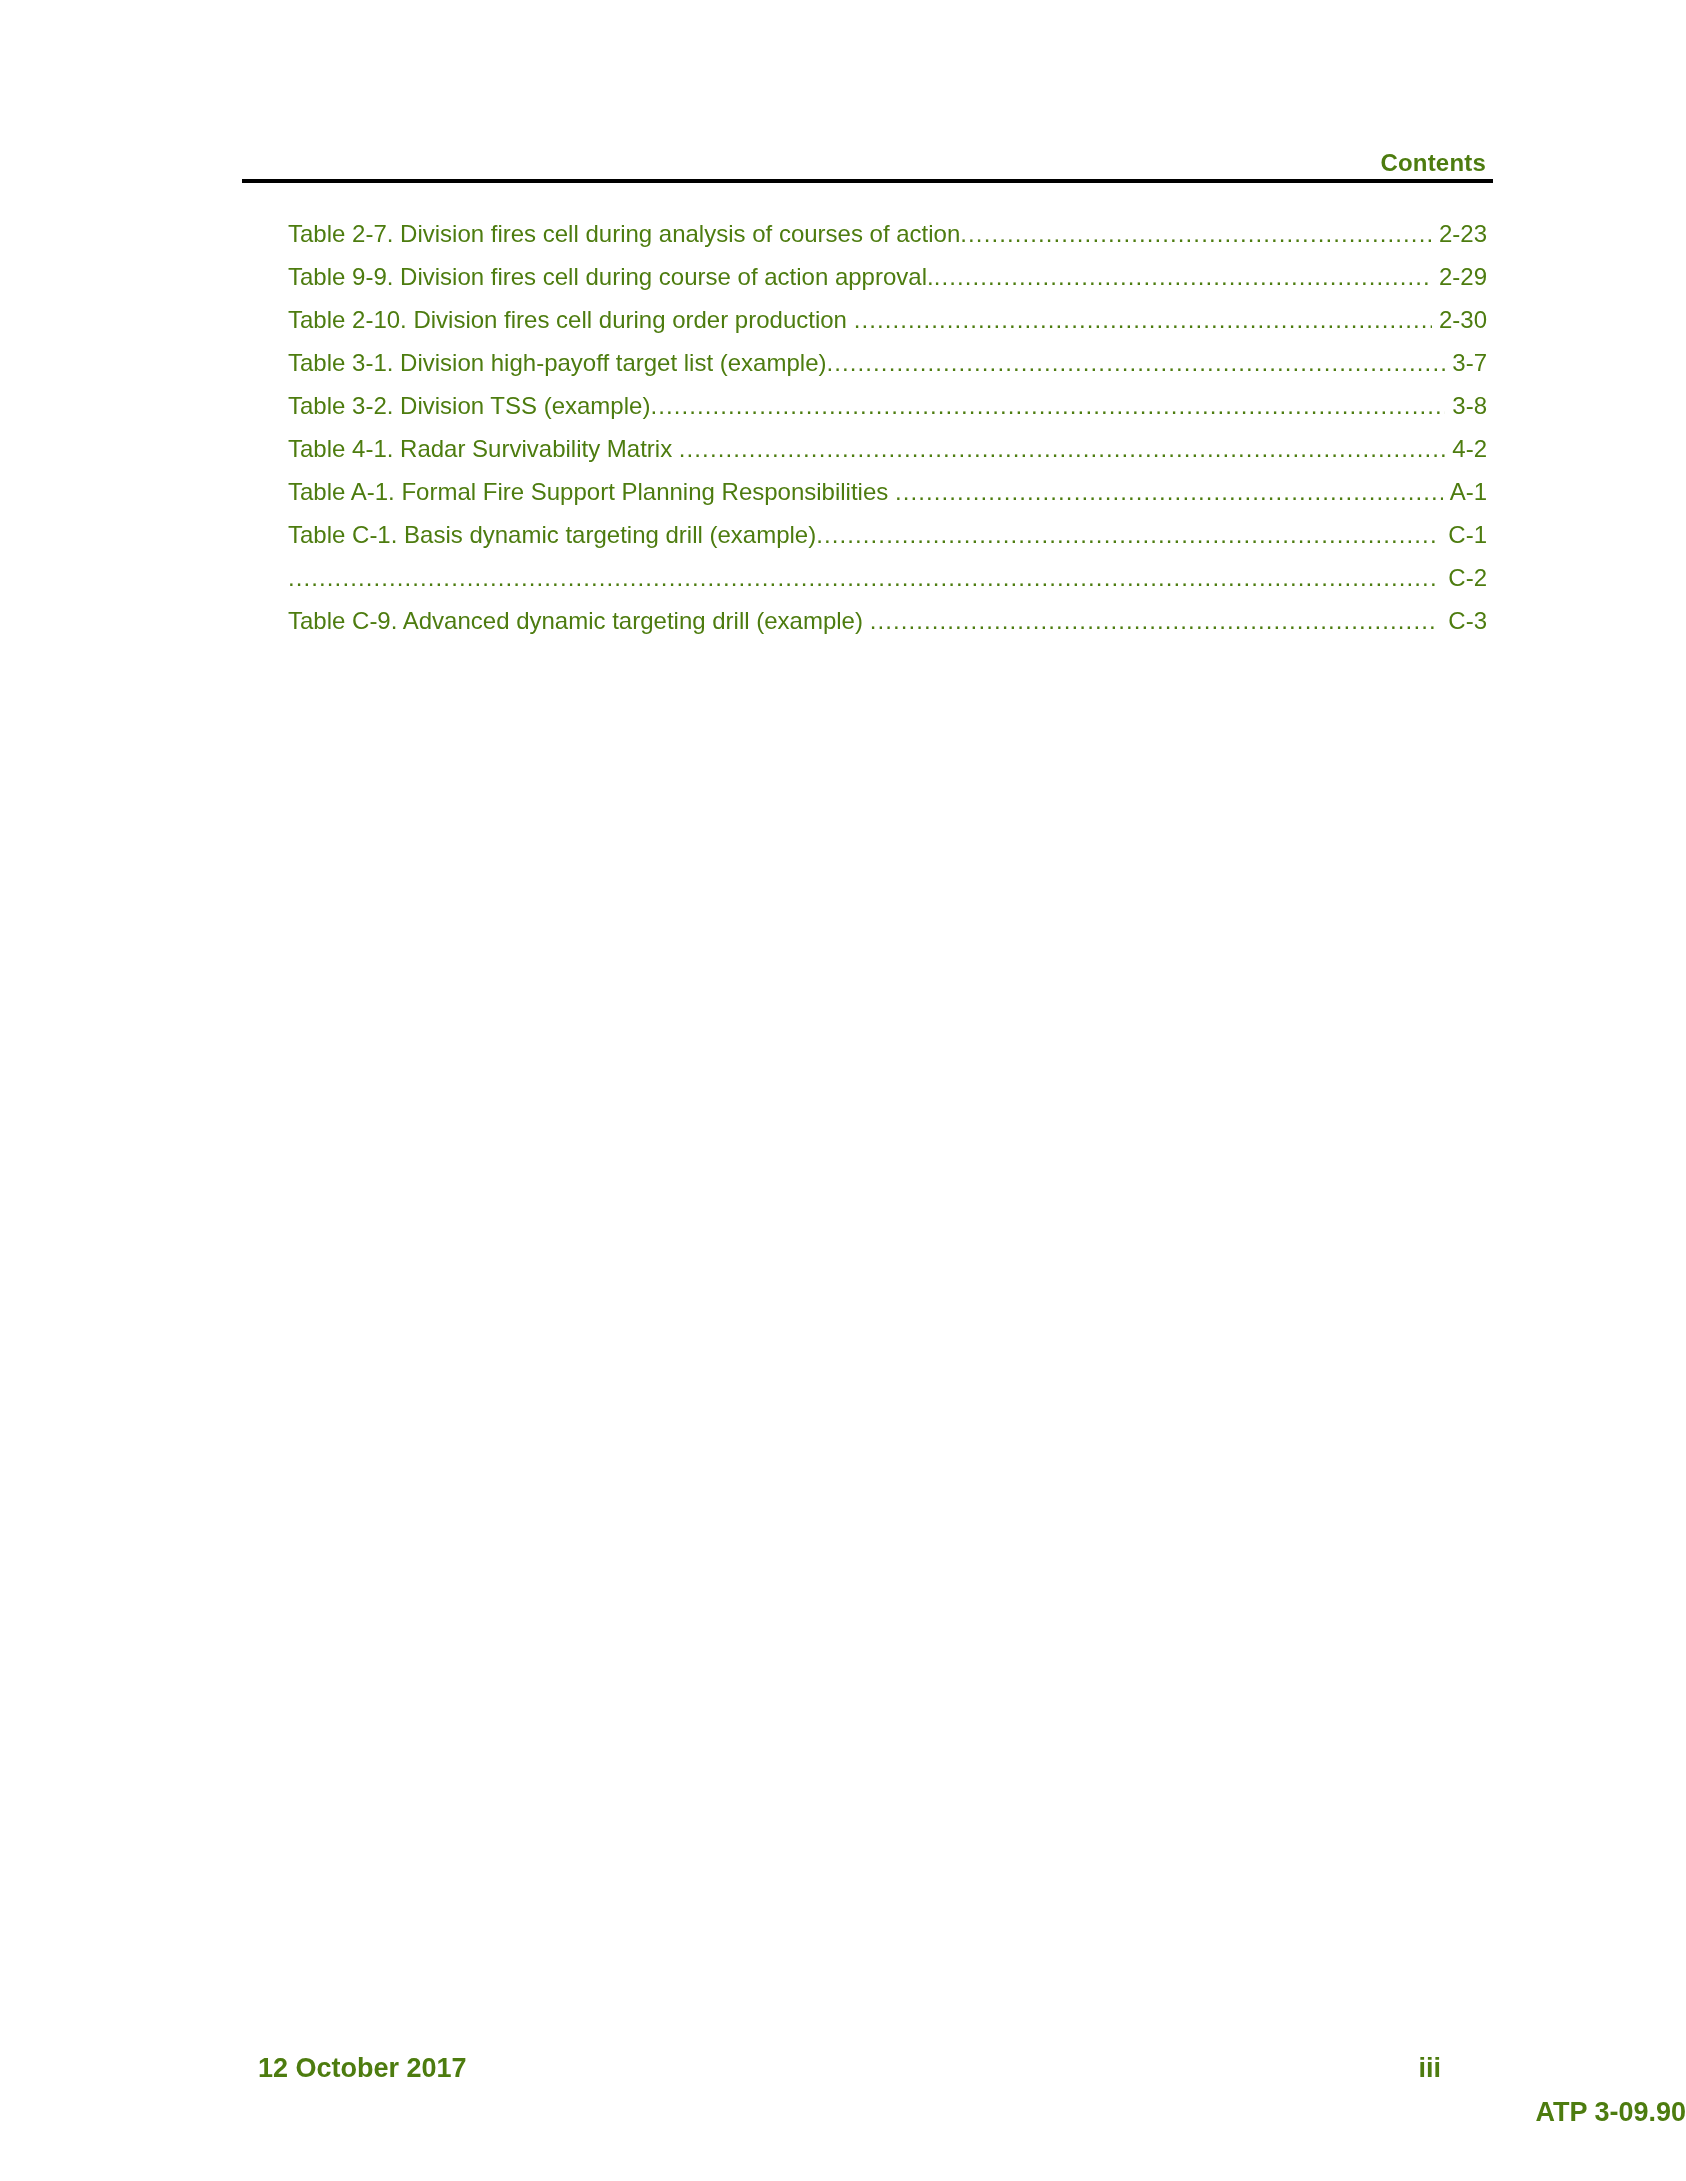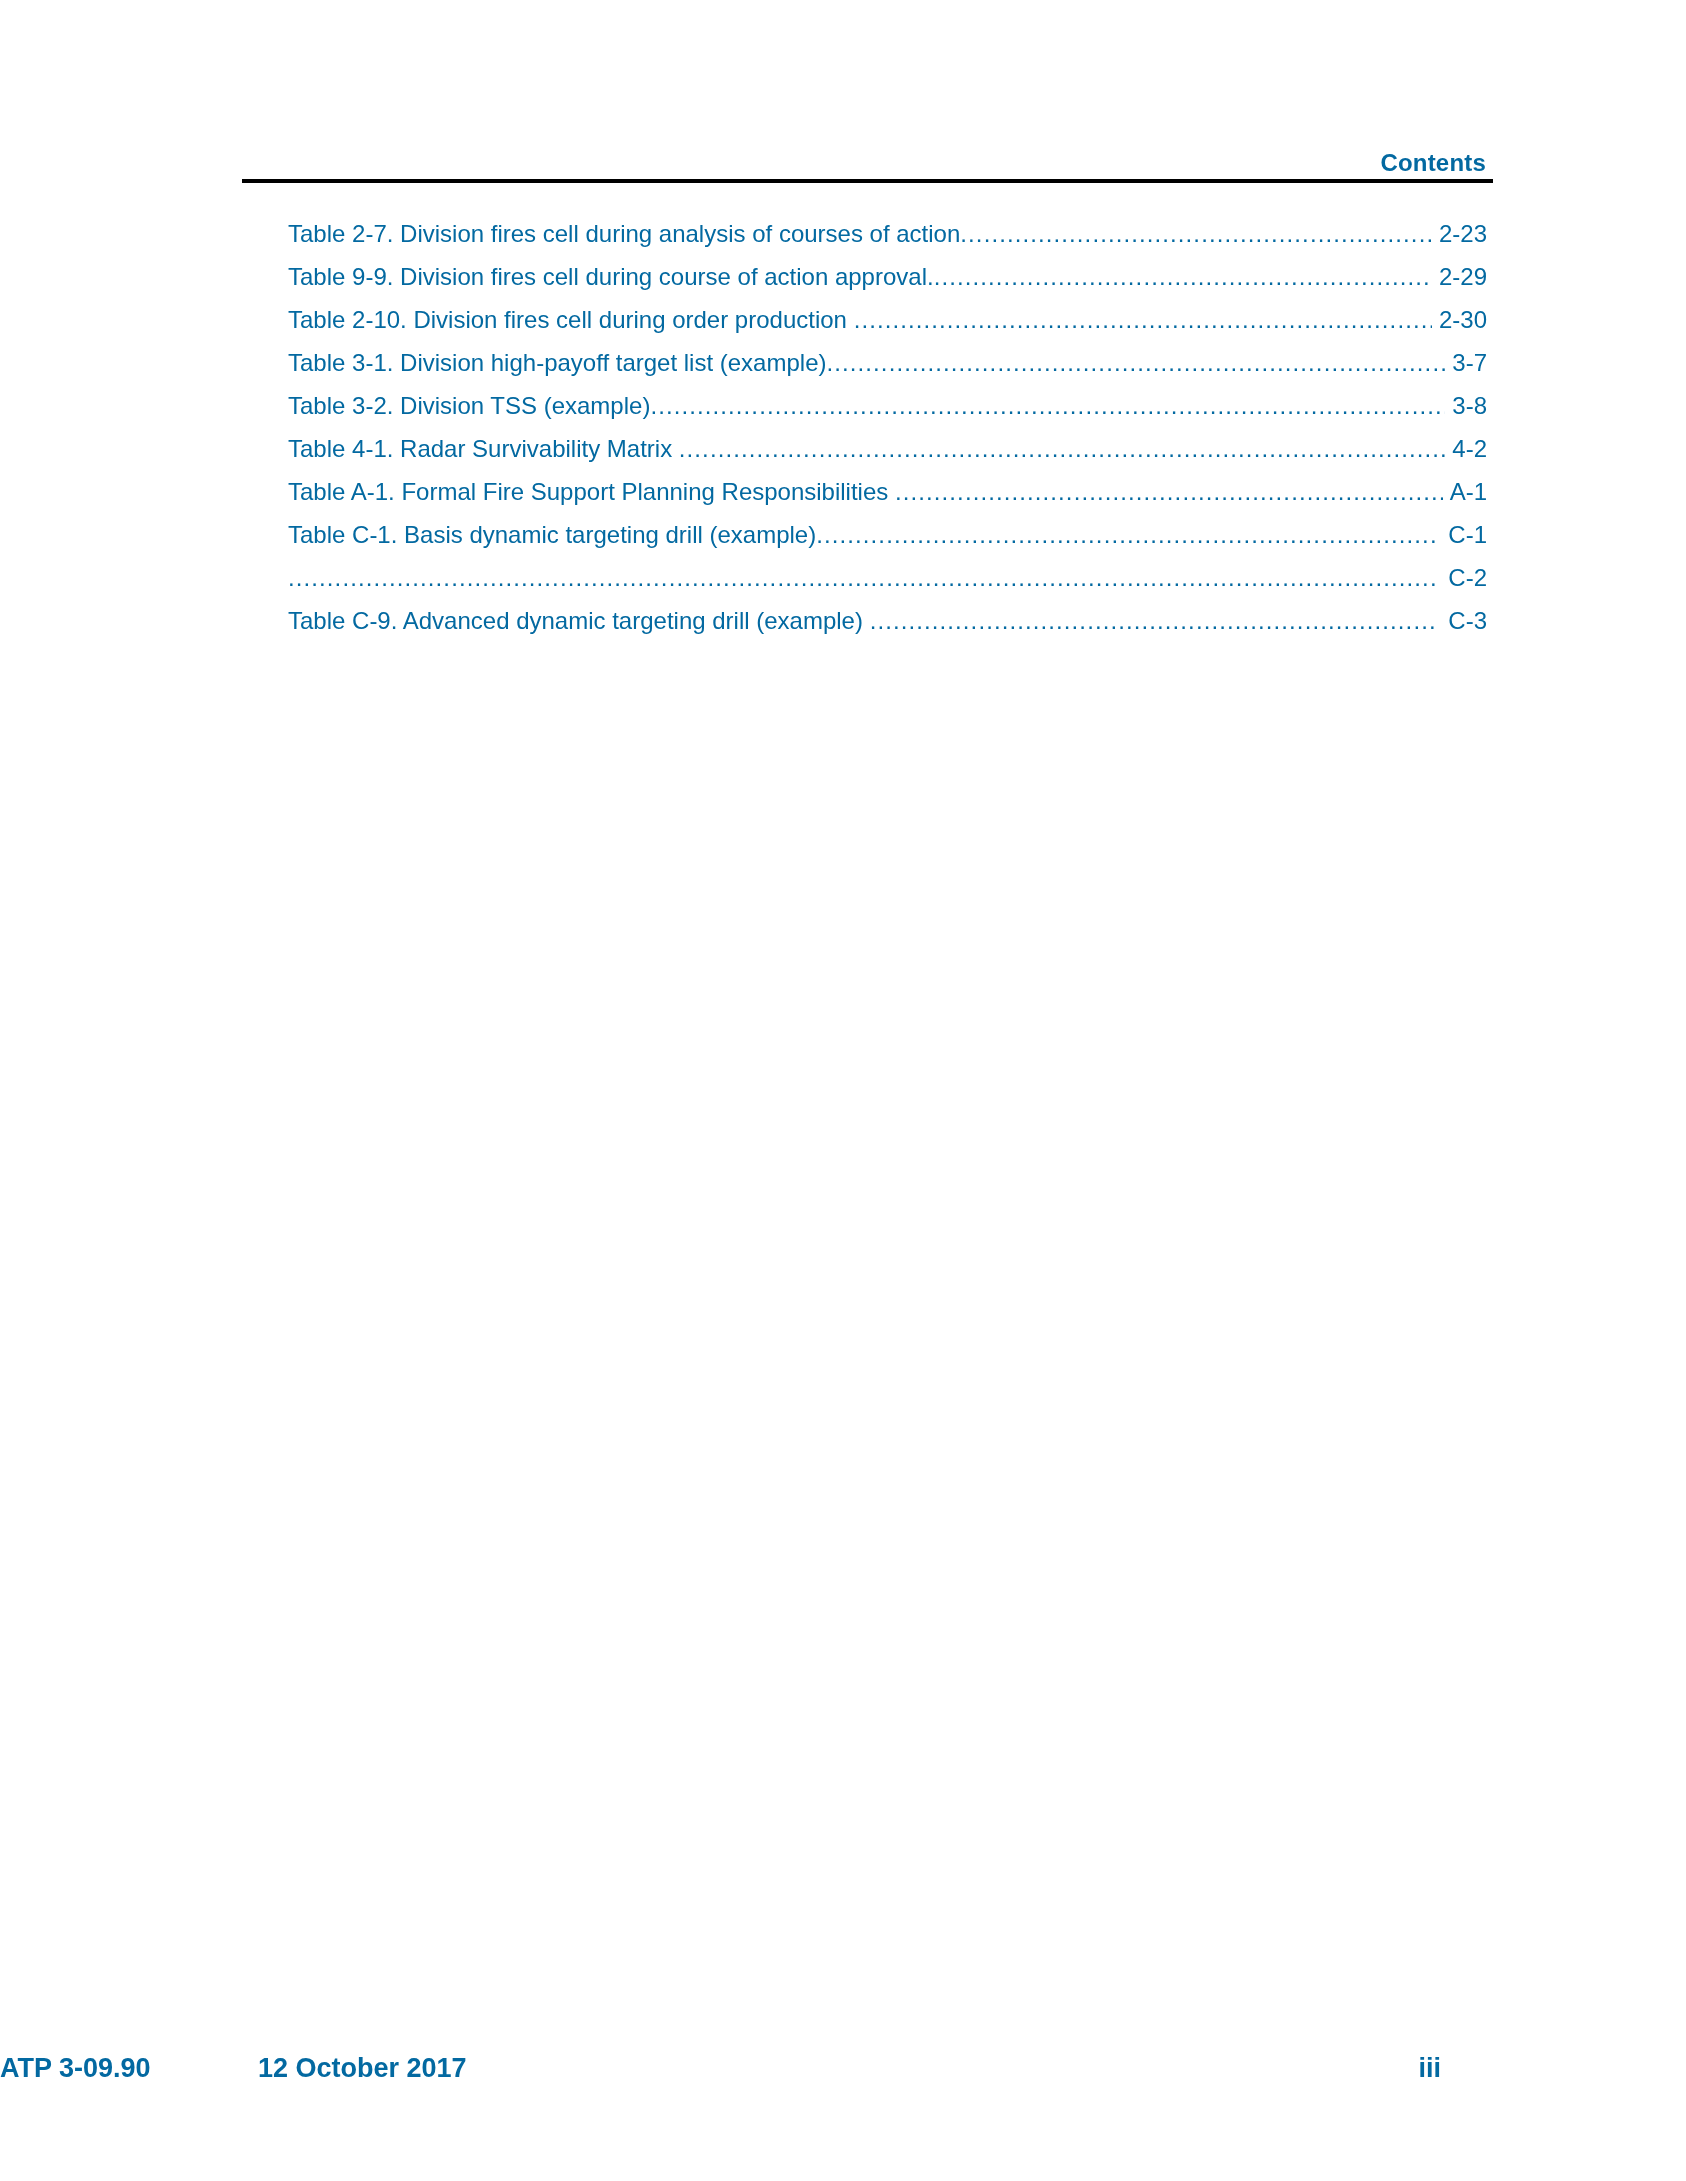--- a/index.html
+++ b/index.html
@@ -1,21 +1,21 @@
 <!DOCTYPE html>
 <html style="font-size:14.7px"><head>
 <meta charset="utf-8">
 <style>
   html, body { margin: 0; padding: 0; background: #ffffff; }
   .page {
     position: relative;
     width: 1686px;
     height: 2182px;
     background: #ffffff;
-    color: #0369a1;
+    color: #4d7c0f;
     font-family: "Liberation Sans", "DejaVu Sans", sans-serif;
     overflow: hidden;
   }
   .header-title {
     position: absolute;
     top: 149px;
     right: 200px;
     font-size: 24px;
     font-weight: bold;
     letter-spacing: 0.2px;
@@ -56,21 +56,21 @@
   .toc-page { flex: 0 0 auto; white-space: pre; margin-left: 7px; }
   .footer-date, .footer-doc, .footer-page {
     position: absolute;
     top: 2055px;
     font-size: 27px;
     font-weight: bold;
     white-space: pre;
     line-height: 27.5px;
   }
   .footer-date { left: 214px; margin-left: 44px; }
-  .footer-doc { left: 0; right: 0; text-align: left; }
+  .footer-doc { left: 16px; right: 0; text-align: right; margin-top: 44px; }
   .footer-page { right: 245px; }
 </style>
 </head>
 <body>
 
 <div class="page">
   <span class="header-title">Contents</span>
   <div class="header-rule"></div>
 
   <div class="toc" id="toc-list">

